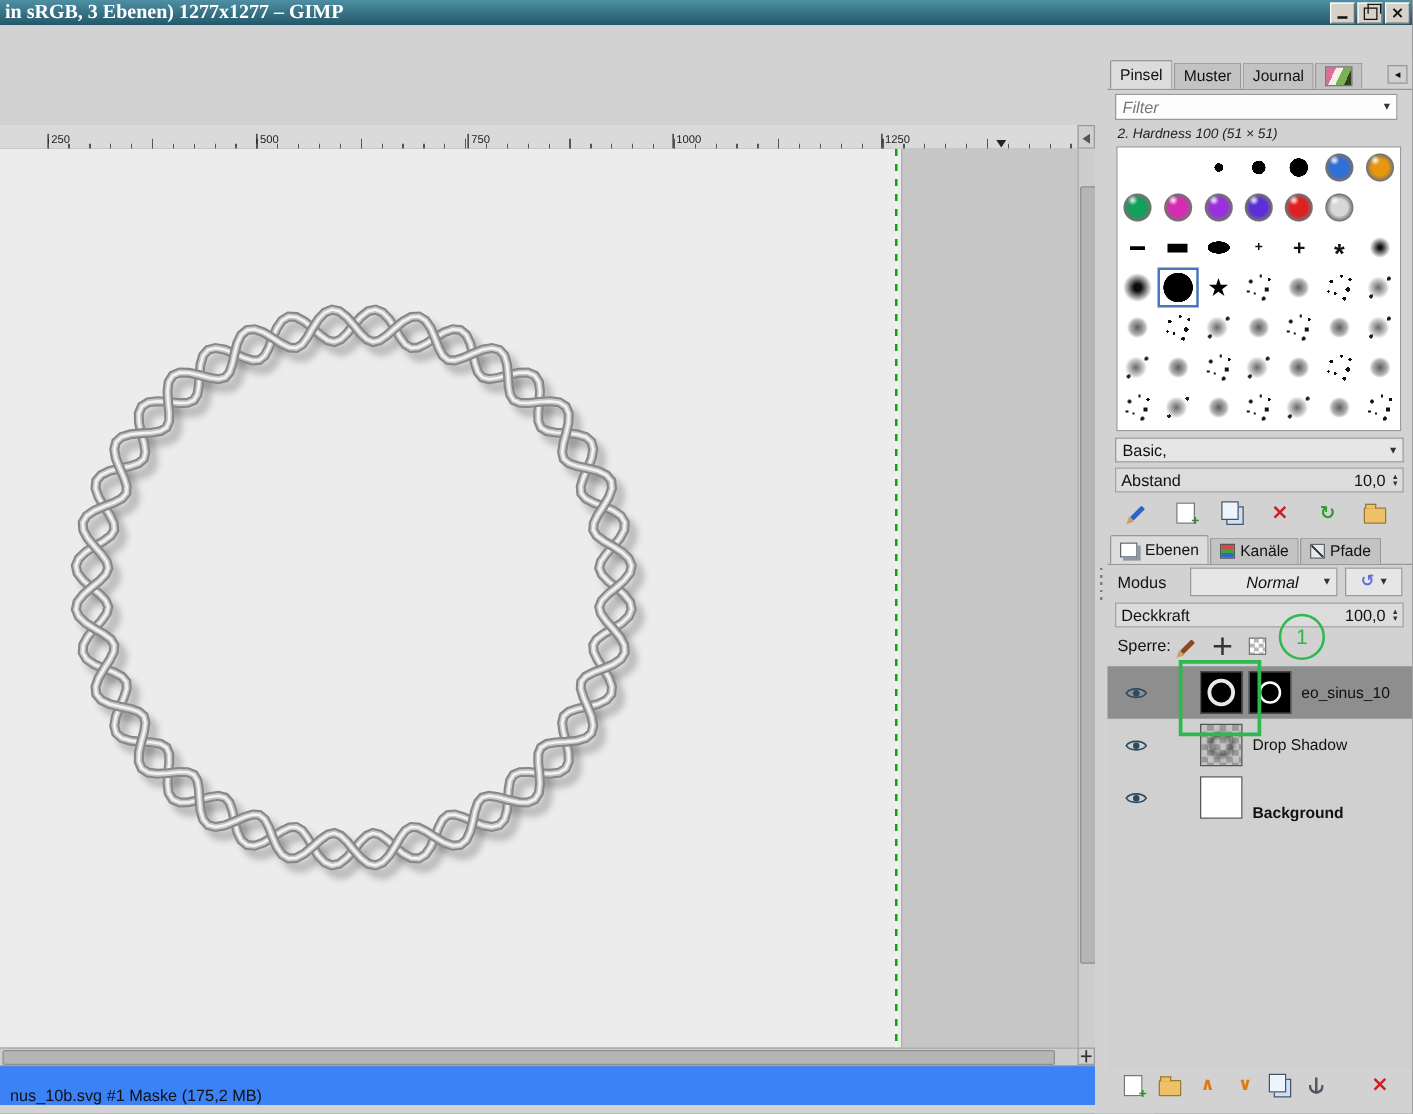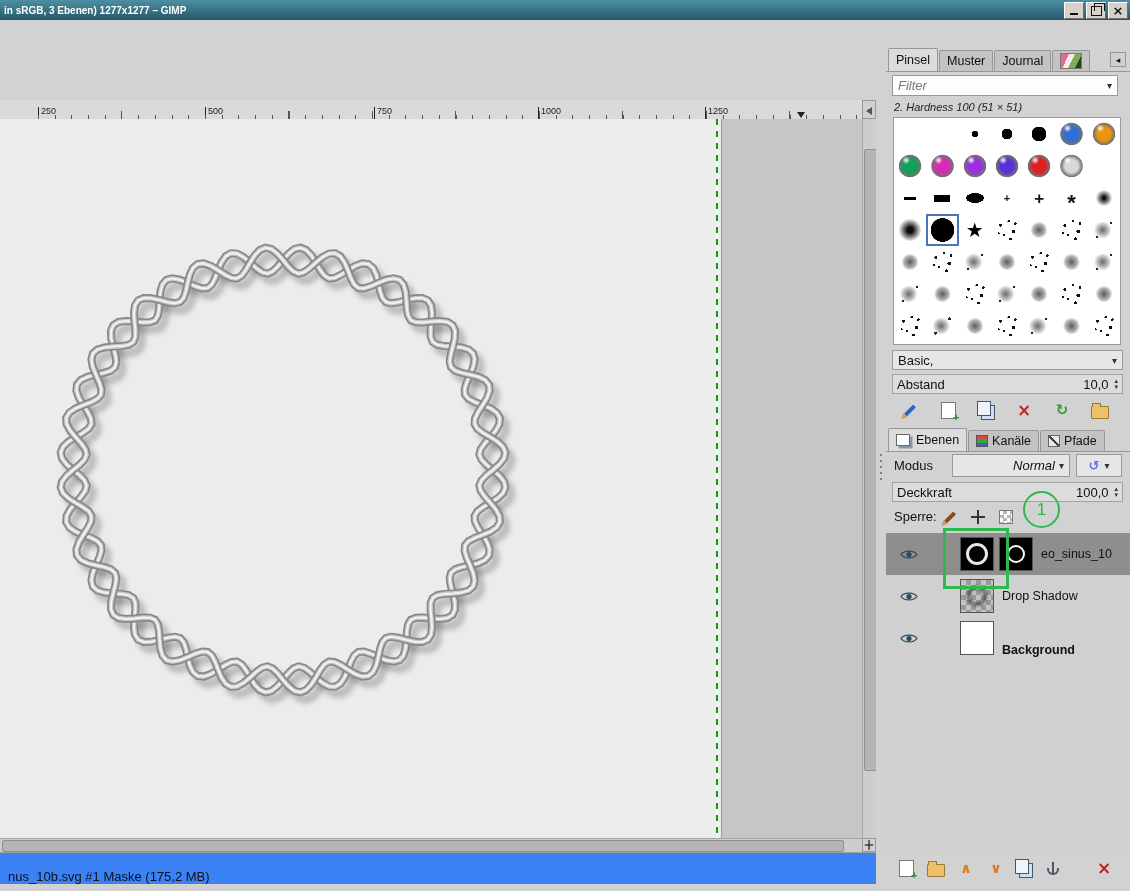--- a/index.html
+++ b/index.html
@@ -3,21 +3,21 @@
 <meta charset="utf-8">
 <style>
   html,body{margin:0;padding:0;background:#666;}
   #app{position:relative;width:1130px;height:891px;background:#d2d2d2;overflow:hidden;
        font-family:"Liberation Sans",sans-serif;color:#111;font-size:13px;}
   .glyph{font-family:"DejaVu Sans",sans-serif;}
 
   
   .titlebar{position:absolute;left:0;top:0;width:1130px;height:20px;
     background:linear-gradient(#4e8fa3,#23586a);display:flex;align-items:center;}
-  .titletext{color:#fff;font-weight:bold;font-size:10px;padding-left:4px;white-space:nowrap;}
+  .titletext{color:#fff;font-weight:bold;font-size:16px;padding-left:4px;white-space:nowrap;font-family:Liberation Serif, serif;}
   .winbtns{position:absolute;right:2px;top:2px;display:flex;gap:2px;}
   .wbtn{width:18px;height:15px;background:#d6d2ca;border:1px solid;border-color:#ffffff #6d6d6d #6d6d6d #ffffff;
     display:flex;align-items:center;justify-content:center;}
   .wmin{width:8px;height:2px;background:#111;margin-top:7px;}
   .wmax{position:relative;width:9px;height:8px;border:1px solid #111;background:transparent;}
   .wmax::before{content:"";position:absolute;top:-4px;left:2px;width:9px;height:7px;border:1px solid #111;border-bottom:none;}
   .wclose{font-size:13px;font-weight:bold;line-height:10px;}
 
   .menubar{position:absolute;left:0;top:20px;width:1130px;height:26px;background:#d9d6cf;
     border-bottom:1px solid #b9b6af;display:flex;align-items:center;}
@@ -112,21 +112,21 @@
     radial-gradient(circle 1.5px at 62% 78%,#111 99%,transparent),
     radial-gradient(circle 1px at 24% 60%,#111 99%,transparent),
     radial-gradient(circle 1.3px at 76% 30%,#111 99%,transparent);}
   .b-tex{background:radial-gradient(circle 10px at 50% 50%,rgba(50,50,50,.8),rgba(90,90,90,.45) 60%,rgba(120,120,120,0) 85%);}
   .b-tex2{background:
     radial-gradient(circle 1.5px at 72% 28%,#222 99%,transparent),
     radial-gradient(circle 1.5px at 28% 72%,#222 99%,transparent),
     radial-gradient(circle 11px at 46% 50%,rgba(40,40,40,.7),rgba(100,100,100,.35) 55%,transparent 80%);}
 
   .combo{background:#e6e6e6;border:1px solid #999;box-sizing:border-box;display:flex;align-items:center;
-    padding:0 5px;gap:4px;}
+    padding:0 5px;gap:20px;}
   .preset{position:absolute;left:6px;top:304px;width:231px;height:20px;}
   .preset span:first-child{flex:1;}
   .spinscale{position:absolute;background:#dcdcdc;border:1px solid #a2a2a2;box-sizing:border-box;
     display:flex;align-items:center;padding:0 4px;gap:4px;}
   .sslabel{flex:1;}
   .ssval{text-align:right;}
   .spin{display:flex;flex-direction:column;line-height:6px;font-size:7px;color:#333;margin-left:2px;}
   #spacing{left:6px;top:328px;width:231px;height:20px;}
   #opacity{left:6px;top:436px;width:231px;height:20px;}
 

